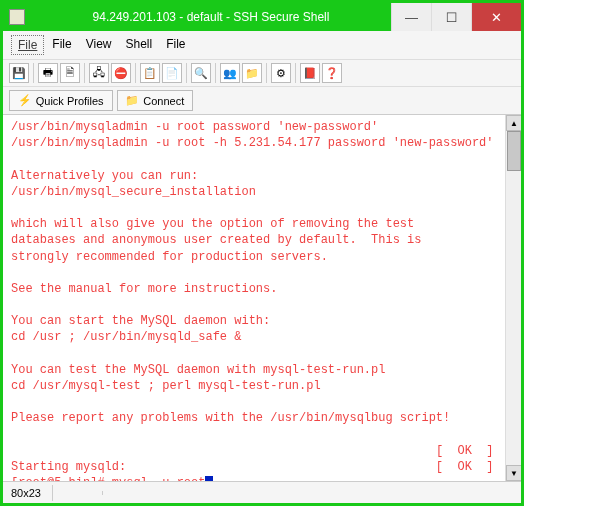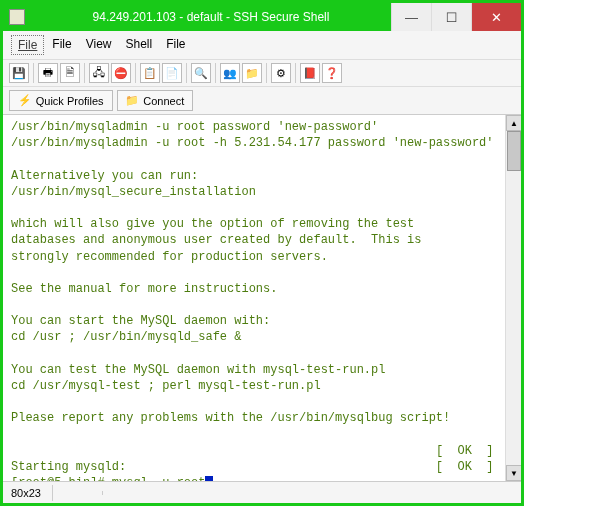--- a/index.html
+++ b/index.html
@@ -14,21 +14,21 @@
 .menubar { background: #f5f5f5; padding: 4px 8px; border-bottom: 1px solid #ddd; display: flex; gap: 2px; }
 .menu-item { padding: 2px 6px; font-size: 12px; }
 .menu-item:first-child { color: #404040; border: 1px dotted #777; }
 .menu-item u { text-decoration: underline; }
 .toolbar { background: #f5f5f5; padding: 3px 6px; border-bottom: 1px solid #ddd; display: flex; gap: 2px; align-items: center; }
 .tbtn { width: 20px; height: 20px; border: 1px solid #bbb; background: #fff; display: flex; align-items: center; justify-content: center; font-size: 11px; }
 .sep { width: 1px; height: 20px; background: #ccc; margin: 0 2px; }
 .toolbar2 { background: #f5f5f5; padding: 3px 6px; border-bottom: 1px solid #ccc; display: flex; gap: 4px; align-items: center; }
 .tab-btn { padding: 3px 8px; border: 1px solid #bbb; background: #f8f8f8; display: flex; align-items: center; gap: 4px; font-size: 11px; }
 .terminal-wrap { flex: 1; display: flex; background: #fff; overflow: hidden; }
-.terminal { flex: 1; padding: 4px 8px; font-family: "Courier New", monospace; font-size: 12px; line-height: 1.35; white-space: pre-wrap; overflow-y: auto; color: #4d7c0f; }
+.terminal { flex: 1; padding: 4px 8px; font-family: "Courier New", monospace; font-size: 12px; line-height: 1.35; white-space: pre-wrap; overflow-y: auto; color: #ef4444; }
 .scrollbar { width: 16px; background: #f0f0f0; border-left: 1px solid #ddd; position: relative; }
 .scroll-up, .scroll-down { width: 16px; height: 16px; background: #e0e0e0; border: 1px solid #bbb; position: absolute; display: flex; align-items: center; justify-content: center; font-size: 8px; }
 .scroll-up { top: 0; }
 .scroll-down { bottom: 0; }
 .scroll-thumb { position: absolute; width: 14px; left: 1px; background: #c8c8c8; border: 1px solid #999; }
 .statusbar { height: 22px; background: #f5f5f5; border-top: 1px solid #ccc; display: flex; align-items: center; font-size: 11px; }
 .status-cell { padding: 2px 8px; border-right: 1px solid #ccc; white-space: nowrap; overflow: hidden; }
 .cursor { background: #0020c0; color: #0020c0; }
 </style>
 </head>

